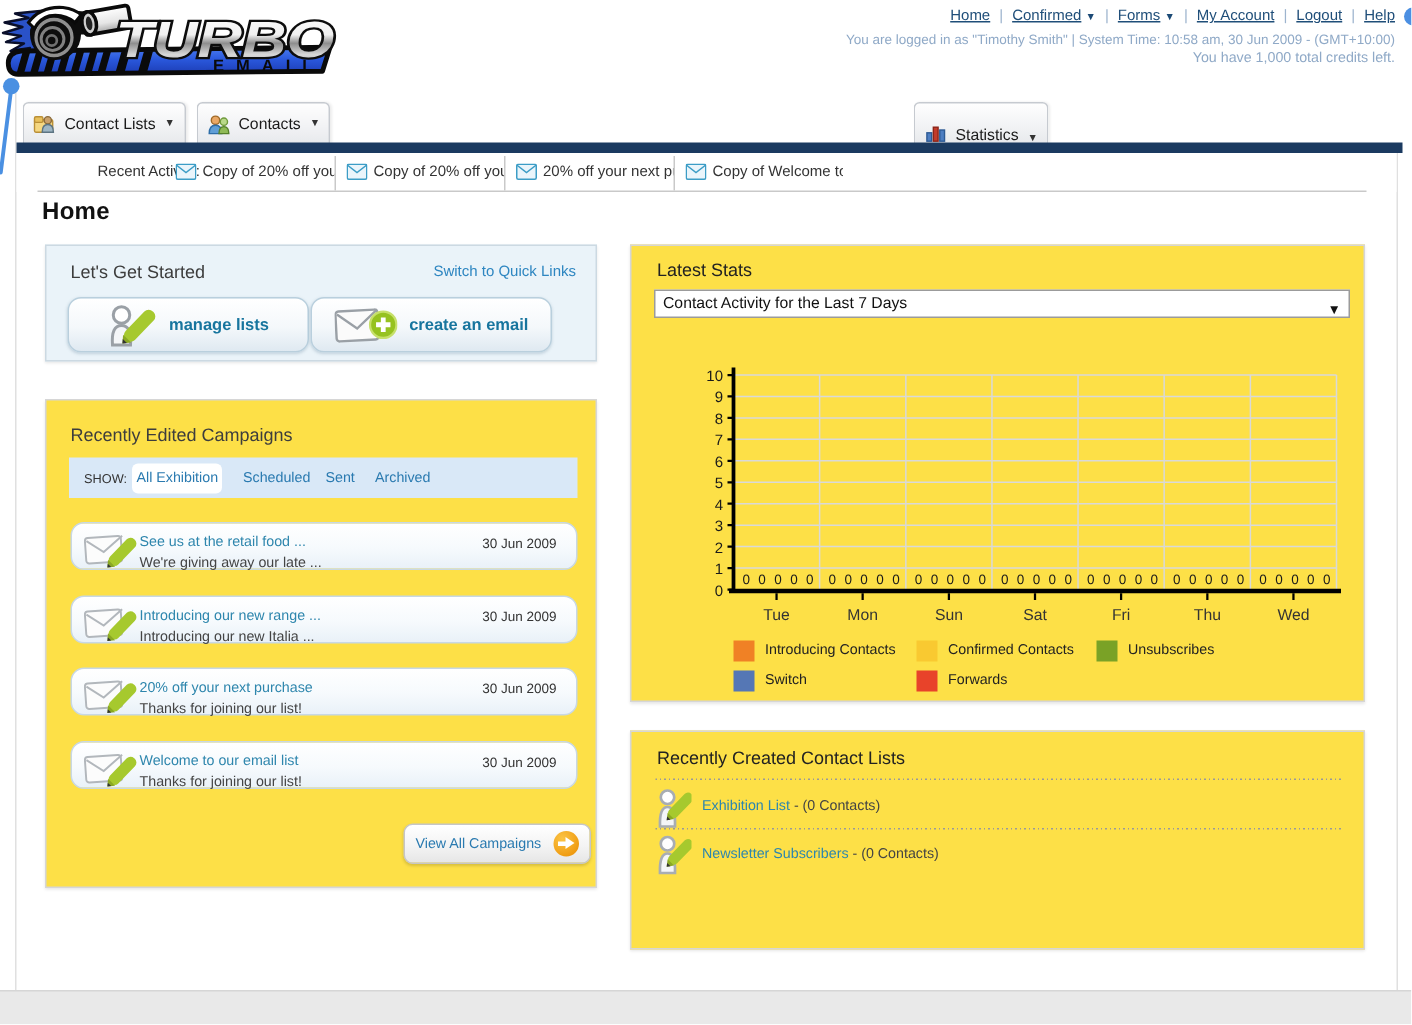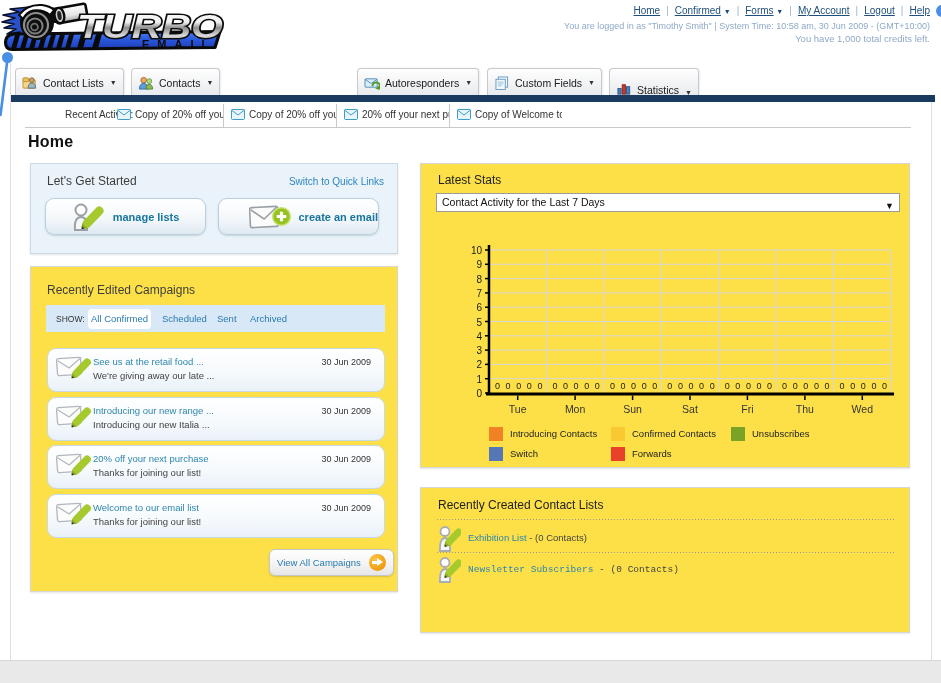--- a/index.html
+++ b/index.html
@@ -30,34 +30,34 @@
 #recentline { position:absolute; left:25px; top:127px; width:886px; height:1px; background:#c9c9c9; }
 #recentbar .lab { position:absolute; left:14px; top:7px; font-size:10px; color:#333;margin-left:40px; }
 .ract { position:absolute; top:2px; width:113px; height:23px; font-size:10px; color:#333; overflow:hidden; white-space:nowrap; padding:5px 0 0 25px; }
 .ract.bl { border-left:1px solid #c9c9c9; }
 .ract svg { position:absolute; left:7px; top:5px; }
 
 #hometitle { position:absolute; left:28px; top:133px; font-size:16px; font-weight:bold; color:#111; letter-spacing:0.2px; }
 
 
 .panel { position:absolute; background:#fde047; border:1px solid #d6d6d6; box-shadow:0 1px 2px rgba(0,0,0,0.10); }
-#panel1 { left:30px; top:163px; width:368px; height:91px; background:#eaf3f9; border:1px solid #ccd9e2; }
+#panel1 { left:30px; top:163px; width:368px; height:78px; background:#eaf3f9; border:1px solid #ccd9e2; }
 #panel1 h2 { position:absolute; left:16px; top:10px; font-size:12px; font-weight:normal; color:#3d3d3d; }
 #switchlink { position:absolute; right:13px; top:12px; font-size:10px; color:#2e86c1; text-decoration:none; }
 .bigbtn { position:absolute; top:34px; height:37px; width:161px; background:linear-gradient(#ffffff,#f4f8fb 55%,#dfe9f1); border:1px solid #b9cfdd; border-radius:9px; box-shadow:0 1px 2px rgba(120,150,170,0.35); display:flex; align-items:center; justify-content:center; font-size:11px; font-weight:bold; color:#17759e; text-decoration:none; white-space:nowrap; }
 #btn-manage { left:14px; }
-#btn-create { left:187px;justify-content:flex-end; }
+#btn-create { left:176px; }
 
 #panel2 { left:30px; top:266px; width:368px; height:326px; }
 #panel2 h2 { position:absolute; left:16px; top:16px; font-size:12px; font-weight:normal; color:#3d3d3d; }
 #showbar { position:absolute; left:15px; top:38px; width:339px; height:27px; background:#d9e8f7; font-size:9px; color:#333; }
 #showbar .slab { position:absolute; left:10px; top:9px; font-size:8.5px; }
 #showbar .pill { position:absolute; left:42px; top:4px; height:20px; line-height:20px; padding:0 3px; background:#fff; border-radius:4px; color:#2a7ab0; font-size:9.5px; text-decoration:none; }
 #showbar a.lnk { position:absolute; top:8px; color:#2a7ab0; font-size:9.5px; text-decoration:none; }
-.card { position:absolute; left:16px; width:338px; height:44px; background:linear-gradient(#ffffff,#f6fafd 55%,#e9f1f8); border:1px solid #c8d8e4; border-radius:9px; white-space:nowrap; }
+.card { position:absolute; left:16px; width:338px; height:32px; background:linear-gradient(#ffffff,#f6fafd 55%,#e9f1f8); border:1px solid #c8d8e4; border-radius:9px; white-space:nowrap; }
 .card .cicon { position:absolute; left:8px; top:4px; }
 .card .ctitle { position:absolute; left:45px; top:7px; font-size:9.5px; color:#2e86ad; text-decoration:none; }
 .card .csub { position:absolute; left:45px; top:21px; font-size:9.5px; color:#444; }
 .card .cdate { position:absolute; right:13px; top:8px; font-size:9px; color:#333; }
 .viewbtn { position:absolute; height:27px; background:linear-gradient(#ffffff,#f4f4f4 55%,#e6e6e6); border:1px solid #c6c6c6; border-radius:6px; font-size:9.5px; color:#2a7ab0; text-decoration:none; display:flex; align-items:center; padding:0 10px; box-shadow:0 1px 2px rgba(0,0,0,0.15); white-space:nowrap; }
 #viewall { left:238px; top:282px; padding:0 7px; }
 
 #panel3 { left:420px; top:163px; width:490px; height:305px; }
 #panel3 h2 { position:absolute; left:17px; top:9px; font-size:12px; font-weight:normal; color:#222; }
 #sel { position:absolute; left:15px; top:29px; width:464px; height:19px; border:1px solid #9b9b9b; background:#fff; font-size:10.5px; color:#111; line-height:17px; padding-left:5px; }
@@ -154,31 +154,20 @@
         <rect x="1" y="2" width="6" height="4" rx="1" fill="#e8c05c" stroke="#ba8f36"></rect>
         <circle cx="10.5" cy="4.5" r="2.6" fill="#caa06a" stroke="#8a6a3a"></circle>
         <path d="M6.5 13 Q6.5 7.5 10.5 7.5 Q14.5 7.5 14.5 13 Z" fill="#9eb6c4" stroke="#5c7482"></path>
       </svg>Contact Lists<span class="darr">▼</span></div>
   <div class="tab" style="left:131px;"><svg class="ticon" viewBox="0 0 17 15">
         <circle cx="6" cy="4.5" r="3" fill="#e9a765" stroke="#a06a28"></circle>
         <path d="M1.5 14 Q1.5 8 6 8 Q10.5 8 10.5 14 Z" fill="#5f9ed6" stroke="#2d6da8"></path>
         <circle cx="12" cy="5.5" r="2.6" fill="#b9d98a" stroke="#6f9a3c"></circle>
         <path d="M8.5 14 Q8.5 9 12 9 Q15.5 9 15.5 14 Z" fill="#8fba56" stroke="#55802a"></path>
       </svg>Contacts<span class="darr">▼</span></div>
-  <div class="tab" style="left:357px;"><svg class="ticon" viewBox="0 0 17 15">
-        <rect x="1" y="3" width="13" height="9" rx="1" fill="#dceefb" stroke="#4d88b5"></rect>
-        <path d="M1 3.5 L7.5 8 L14 3.5" fill="none" stroke="#4d88b5"></path>
-        <path d="M9 11 a4 4 0 1 1 7 2.5" fill="none" stroke="#4e9a28" stroke-width="2"></path>
-        <path d="M16.5 10 L16.5 15 L12 13.5 Z" fill="#4e9a28"></path>
-      </svg>Autoresponders<span class="darr">▼</span></div>
-  <div class="tab" style="left:487px;"><svg class="ticon" viewBox="0 0 17 15">
-        <rect x="4.5" y="1" width="10" height="11" fill="#eef6fc" stroke="#6c9cc0"></rect>
-        <rect x="2" y="3.5" width="10" height="11" fill="#eef6fc" stroke="#6c9cc0"></rect>
-        <path d="M4 6.5 h6 M4 8.5 h6 M4 10.5 h4" stroke="#9cc0d8"></path>
-      </svg>Custom Fields<span class="darr">▼</span></div>
   <div class="tab" style="left:609px;align-items:flex-end;"><svg class="ticon" viewBox="0 0 17 15">
         <rect x="2" y="7" width="3.4" height="6" fill="#4d7ec2" stroke="#2d5a94"></rect>
         <rect x="6.6" y="3" width="3.4" height="10" fill="#c23b2a" stroke="#8c2418"></rect>
         <rect x="11.2" y="5" width="3.4" height="8" fill="#4d7ec2" stroke="#2d5a94"></rect>
       </svg>Statistics<span class="darr">▼</span></div>
   <div id="navbar"></div>
 
   <div id="recentbar">
     <span class="lab">Recent Activity:</span>
     <div class="ract" style="left:99px;">Copy of 20% off your<svg width="14" height="11" viewBox="0 0 14 11">
@@ -219,21 +208,21 @@
           <path d="M2 5 L15 15 L29 3" fill="none" stroke="#9aa0a6" stroke-width="1.6" transform="rotate(-3 15 13)"></path>
           <circle cx="32.5" cy="12.5" r="8.8" fill="#96c220" stroke="#c6e06a" stroke-width="1.5"></circle>
           <path d="M32.5 7.7 L32.5 17.3 M27.7 12.5 L37.3 12.5" stroke="#fff" stroke-width="3.2"></path>
         </svg>create an email</a>
   </div>
 
   <div class="panel" id="panel2">
     <h2>Recently Edited Campaigns</h2>
     <div id="showbar">
       <span class="slab">SHOW:</span>
-      <a class="pill" href="#">All Confirmed</a>
+      <a class="pill" href="#">All Exhibition</a>
       <a class="lnk" style="left:116px;" href="#">Scheduled</a>
       <a class="lnk" style="left:171px;" href="#">Sent</a>
       <a class="lnk" style="left:204px;" href="#">Archived</a>
     </div>
     <div class="card" style="top:81px;">
       <svg class="cicon" width="40" height="32" viewBox="0 0 40 32">
           <rect x="1" y="5" width="24" height="17" rx="2" fill="#fcfcfc" stroke="#b2b7bc" stroke-width="1.3" transform="rotate(-4 13 13)"></rect>
           <path d="M2 7 L13 15 L26 5" fill="none" stroke="#b2b7bc" stroke-width="1.3" transform="rotate(-4 13 13)"></path>
           <g transform="rotate(-46 22 19)">
             <rect x="16" y="15" width="23" height="7.6" rx="3.5" fill="#a6c92e"></rect>
@@ -415,15 +404,15 @@
     <div class="dotline" style="top:64px;"></div>
     <svg class="cpicon" style="top:68px;" width="24" height="28" viewBox="0 0 24 28">
         <circle cx="8" cy="6.5" r="4.5" fill="#fff" stroke="#a8adb3" stroke-width="1.8"></circle>
         <path d="M3 26 Q2.5 13 8 13 Q13.5 13 13 26 Z" fill="#f4f6f8" stroke="#a8adb3" stroke-width="1.8"></path>
         <g transform="rotate(-46 13 16)">
           <rect x="8" y="12.5" width="21" height="7" rx="3.2" fill="#a6c92e"></rect>
           <path d="M5 16 L9 13 L9 19 Z" fill="#8aa823"></path>
           <path d="M5 16 L7 14.5 L7 17.6 Z" fill="#333"></path>
         </g>
       </svg>
-    <div class="citem" style="left:47px;top:76px;font-family:Liberation Mono, monospace;"><a href="#">Newsletter Subscribers</a> - (0 Contacts)</div>
+    <div class="citem" style="left:47px;top:76px;"><a href="#">Newsletter Subscribers</a> - (0 Contacts)</div>
   </div>
 </div>
 
 </body></html>

